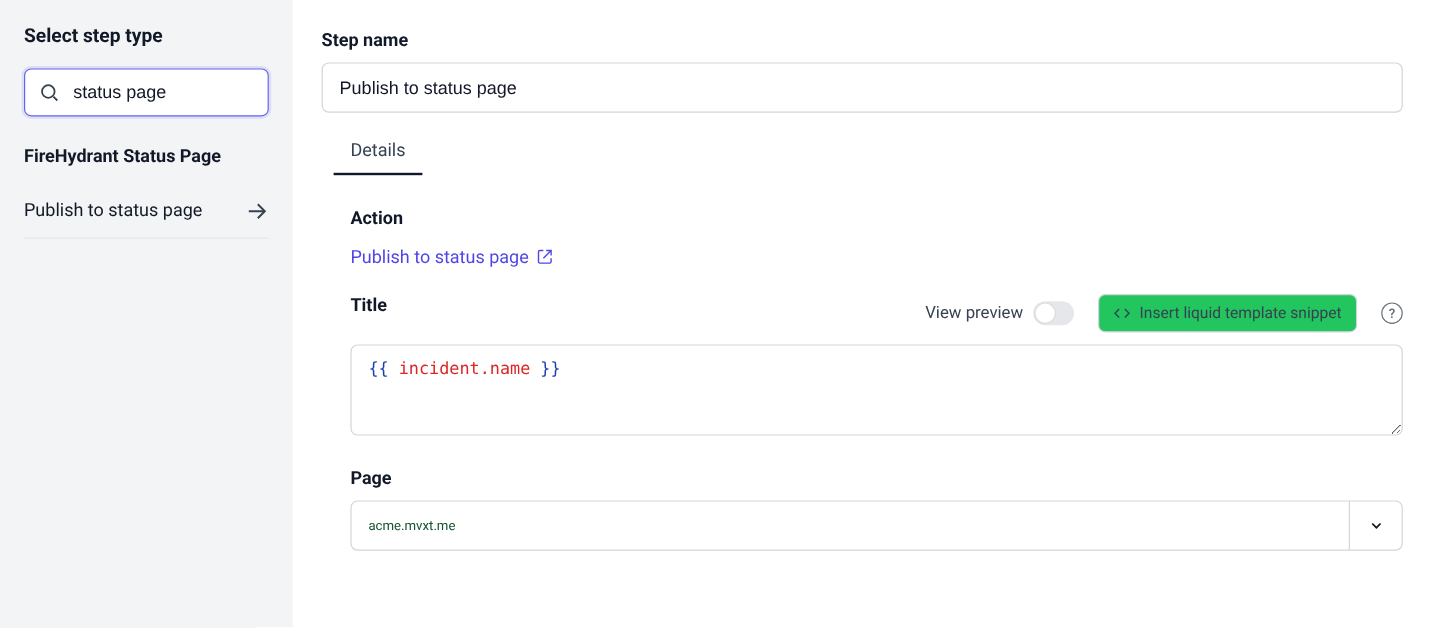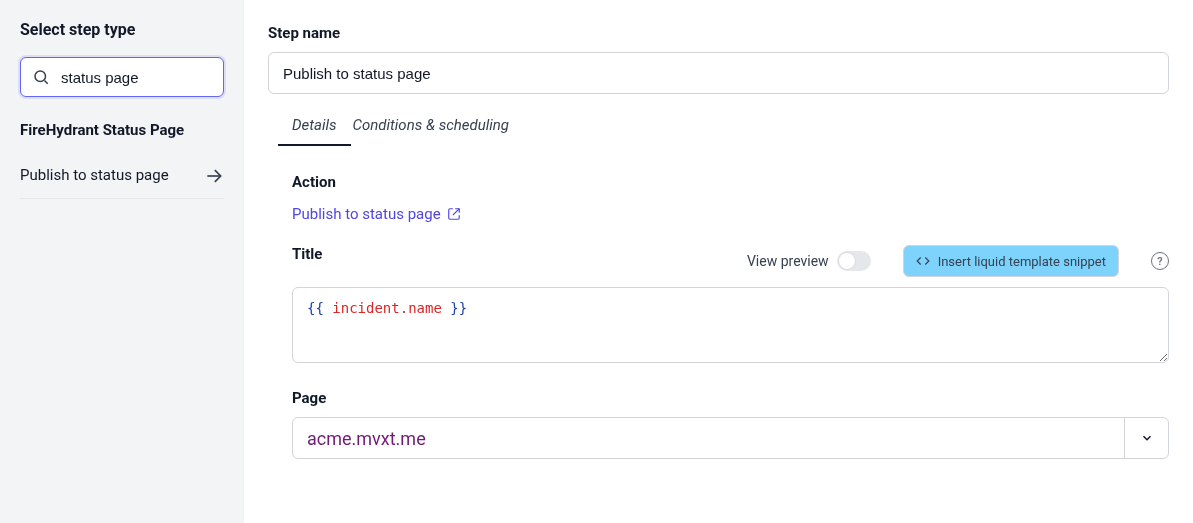--- a/index.html
+++ b/index.html
@@ -96,25 +96,24 @@
     background: #fff;
     padding: 0 14px;
     font-size: 15px;
     color: #111827;
   }
   .step-name-block { margin-bottom: 22px; }
 
   
   .tabs {
     display: flex;
-    gap: 16px;
+    gap: 44px;
     border-bottom: 1px solid transparent;
     margin-bottom: 26px;
     padding-left: 24px;
-    font-style: italic;
   }
   .tab {
     font-size: 15px;
     color: #374151;
     padding-bottom: 12px;
     cursor: pointer;
     position: relative;
   }
   .tab.active::after {
     content: "";
@@ -144,21 +143,21 @@
   .title-header {
     display: flex;
     align-items: flex-start;
     margin-bottom: 10px;
   }
   .title-header .field-label { margin-bottom: 0; }
   .title-controls {
     margin-left: auto;
     display: flex;
     align-items: center;
-    gap: 32px;
+    gap: 20px;
   }
   .preview-toggle {
     display: inline-flex;
     align-items: center;
     gap: 8px;
     font-size: 14px;
     color: #374151;
   }
   .toggle {
     width: 34px;
@@ -180,21 +179,21 @@
     box-shadow: 0 0 0 1px rgba(0,0,0,0.05);
   }
   .snippet-btn {
     display: inline-flex;
     align-items: center;
     gap: 8px;
     height: 32px;
     padding: 0 12px;
     border: 1px solid #d1d5db;
     border-radius: 6px;
-    background: #7dd3fc;
+    background: #22c55e;
     font-size: 13px;
     color: #374151;
     cursor: pointer;
     font-family: inherit;
   }
   .snippet-btn svg { width: 14px; height: 14px; }
   .help-icon {
     width: 18px;
     height: 18px;
     border: 1.5px solid #6b7280;
@@ -232,22 +231,22 @@
     height: 42px;
     border: 1px solid #d1d5db;
     border-radius: 6px;
     background: #fff;
   }
   .select-value {
     flex: 1;
     display: flex;
     align-items: center;
     padding: 0 14px;
-    font-size: 18px;
-    color: #701a75;
+    font-size: 11px;
+    color: #14532d;
   }
   .select-caret {
     width: 44px;
     border-left: 1px solid #d1d5db;
     display: flex;
     align-items: center;
     justify-content: center;
     cursor: pointer;
   }
   .select-caret svg { width: 14px; height: 14px; color: #111827; }
@@ -278,21 +277,20 @@
 </div>
 
 <div class="main">
   <div class="step-name-block">
     <div class="field-label">Step name</div>
     <input class="text-input" type="text" value="Publish to status page" style="">
   </div>
 
   <div class="tabs">
     <div class="tab active">Details</div>
-    <div class="tab">Conditions &amp; scheduling</div>
   </div>
 
   <div class="details">
 
     <div class="action-block">
       <div class="field-label">Action</div>
       <a href="#" class="action-link">
         <span>Publish to status page</span>
         <svg viewBox="0 0 24 24" fill="none" stroke="currentColor" stroke-width="2">
           <path d="M14 3h7v7"></path>

